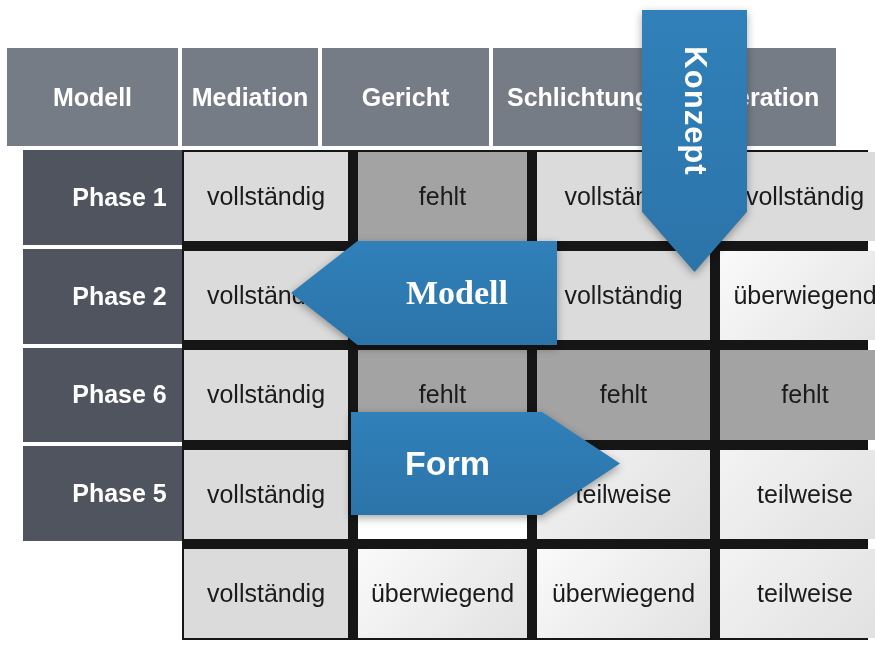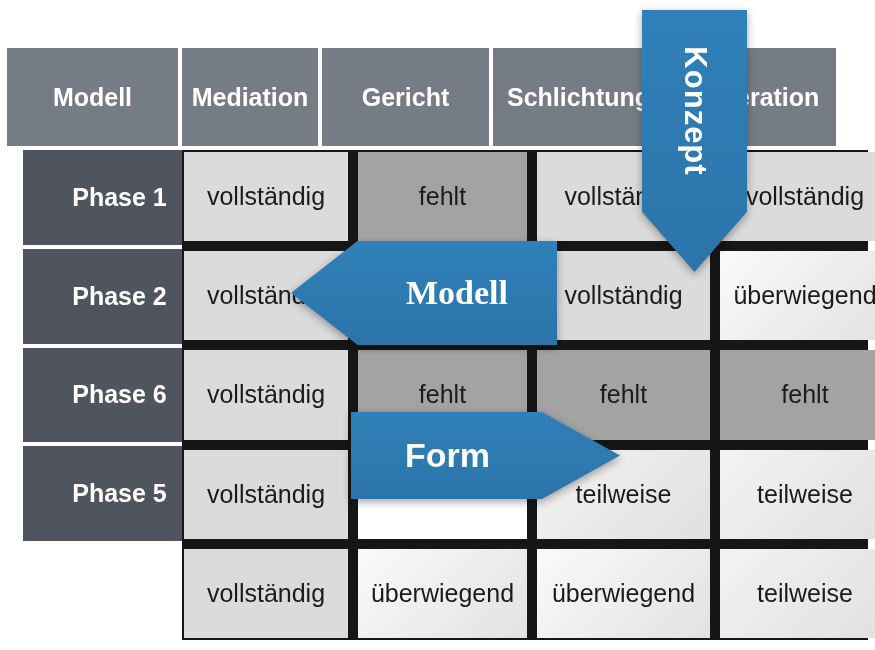--- a/index.html
+++ b/index.html
@@ -65,21 +65,21 @@
   .konzept-shape { clip-path:polygon(0 0, 100% 0, 100% 77%, 50% 100%, 0 77%); }
   .konzept-inner {
     position:absolute; left:0; top:0; width:100%; height:77%;
     display:flex; align-items:center; justify-content:center;
   }
   .konzept-text { transform:rotate(90deg); white-space:nowrap; font-size:31px; font-weight:bold; color:#fff; letter-spacing:1px; }
 
   .modell-wrap { left:291px; top:241px; width:266px; height:104px; }
   .modell-shape { clip-path:polygon(0 50%, 25% 0, 100% 0, 100% 100%, 25% 100%); padding-left:66px; font-size:34px;font-family:Liberation Serif, serif; }
 
-  .form-wrap { left:351px; top:412px; width:269px; height:87px; }
+  .form-wrap { left:351px; top:412px; width:269px; height:103px; }
   .form-shape { clip-path:polygon(0 0, 71% 0, 100% 50%, 71% 100%, 0 100%); padding-right:76px; font-size:34px; }
 </style>
 </head>
 <body>
 
 <div class="table-wrap">
   <div class="header-row">
       <div class="hcell">Modell</div>
       <div class="hcell">Mediation</div>
       <div class="hcell">Gericht</div>

